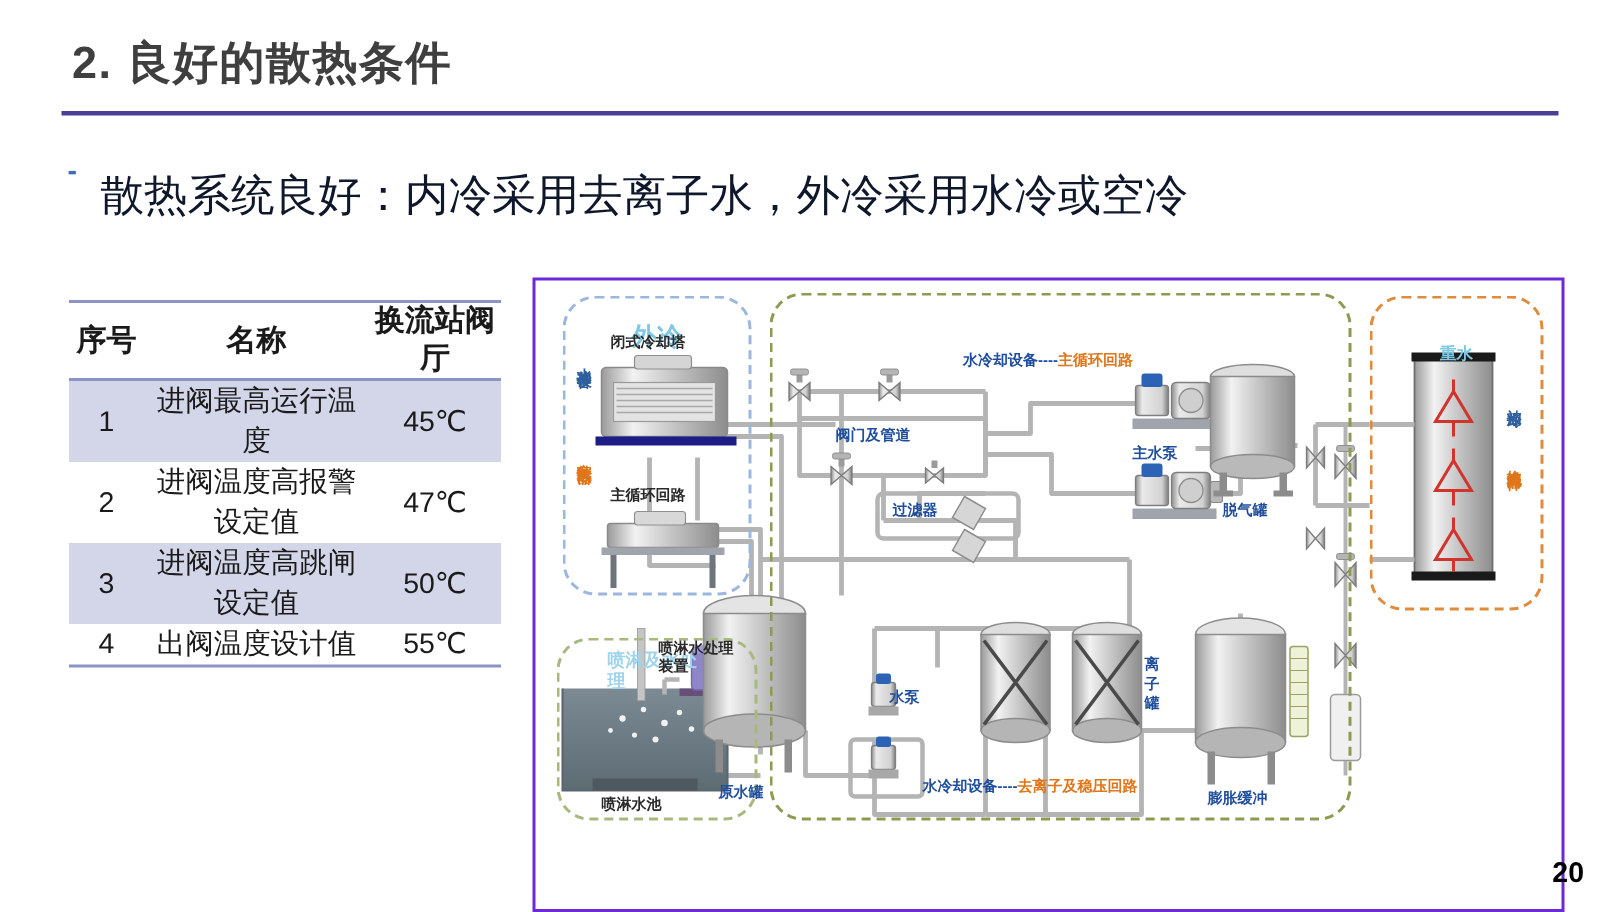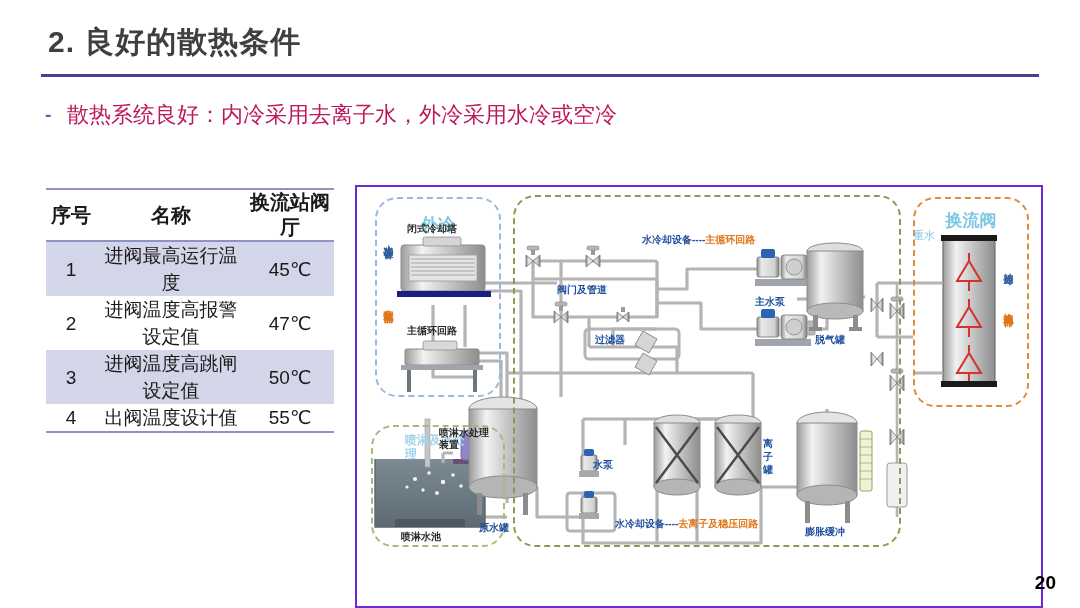--- a/index.html
+++ b/index.html
@@ -22,25 +22,25 @@
   
   #subtitle-row{
     position:absolute;left:45px;top:100px;
     display:flex;align-items:flex-start;
   }
   #subtitle-dash{
     color:#3f6cb5;font-size:19px;line-height:30px;width:22px;
     font-weight:bold;
   }
   #subtitle-text{
-    color:#be185d;font-size:22px;line-height:30px;white-space:nowrap;
+    color:#0f172a;font-size:29px;line-height:30px;white-space:nowrap;margin-top:16px;
   }
   
   #spec-table{
-    position:absolute;left:46px;top:188px;width:288px;
+    position:absolute;left:46px;top:200px;width:288px;
     border-collapse:collapse;
   }
   #spec-table td,#spec-table th{
     border:none;padding:0;
   }
   .tbl-top-rule{height:2px;background:#8d93c4;}
   .tbl-head-rule{height:2px;background:#8d93c4;}
   .tbl-bot-rule{height:2px;background:#8d93c4;}
   .thead-cell{
     font-size:20px;font-weight:bold;color:#1a1a1a;
@@ -79,22 +79,22 @@
   #zone-valve{
     left:556px;top:10px;width:116px;height:210px;
     border:2px dashed #e08b3a;
   }
   .zone-title{
     position:absolute;font-size:17px;font-weight:bold;
     color:#7ec8e3;text-align:center;width:100%;
     text-shadow:0 0 1px #ffffff;
   }
   .zone-sub{
-    position:absolute;font-size:11px;font-weight:normal;
-    color:#7ec8e3;text-align:left;width:100%;
+    position:absolute;font-size:11px;font-weight:bold;
+    color:#7ec8e3;text-align:center;width:100%;
   }
   
   .vlabel{
     position:absolute;writing-mode:vertical-rl;
     font-size:10px;font-weight:bold;line-height:12px;
     letter-spacing:1px;
   }
   .vl-blue{color:#2e5f9e;}
   .vl-orange{color:#e0761a;}
   .eq-label{
@@ -454,21 +454,20 @@
       <path d="M556 96 L586 96 M556 186 L586 186" stroke="#b4b4b4" stroke-width="3.2" fill="none"></path>
     </g>
   </svg>
 
   <div class="zone" id="zone-outer"></div>
   <div class="zone" id="zone-spray"></div>
   <div class="zone" id="zone-inner"></div>
   <div class="zone" id="zone-valve"></div>
 
   <div class="zone-title" style="left:18px;top:26px;width:126px;">外冷</div>
-  <div class="zone-title" style="left:556px;top:22px;width:116px;">换流阀</div>
   <div class="zone-sub" style="left:556px;top:41px;width:116px;">重水</div>
 
   <div class="spray-tag" style="left:24px;top:246px;width:64px;">喷淋及水处理</div>
 
   <div class="vlabel vl-blue" style="left:25px;top:50px;">水冷却设备</div>
   <div class="vlabel vl-orange" style="left:25px;top:114px;">室外散热器</div>
 
   <div class="vlabel vl-blue" style="left:645px;top:78px;">被冷却</div>
   <div class="vlabel vl-orange" style="left:645px;top:118px;">换流阀器件</div>
 

